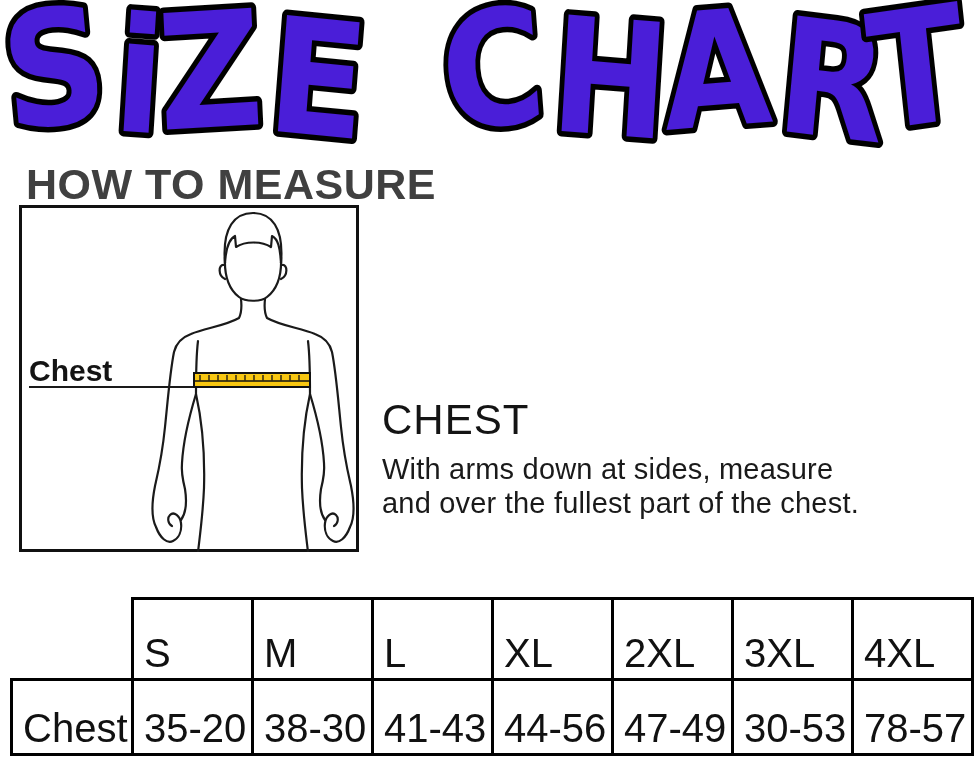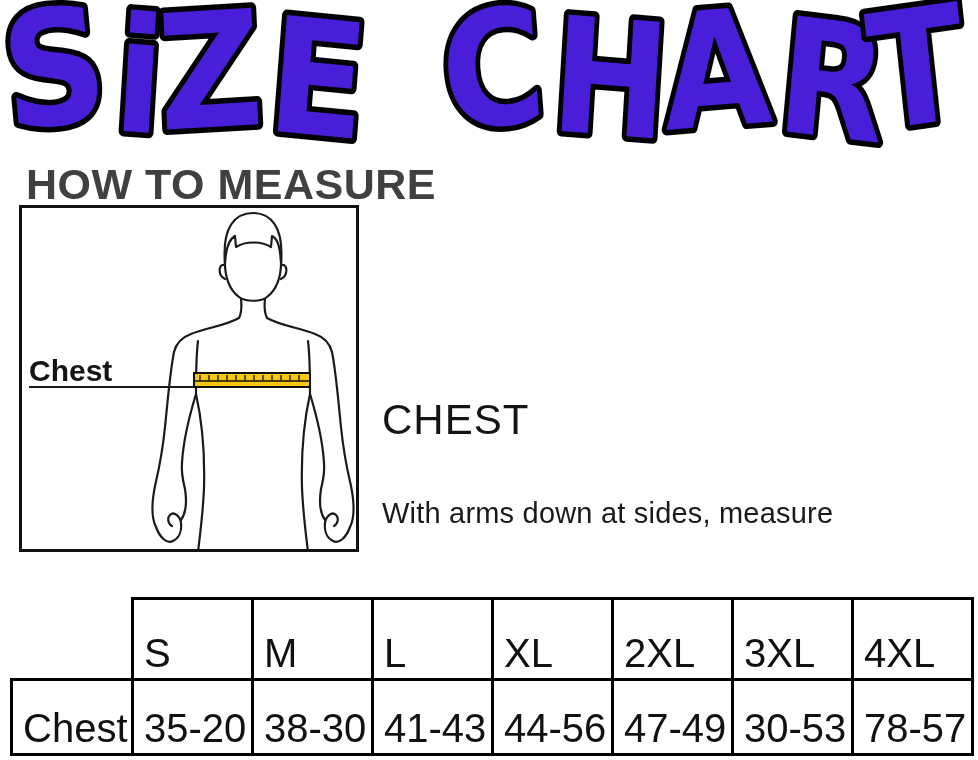--- a/index.html
+++ b/index.html
@@ -9,21 +9,21 @@
   .title-word{font-family:"DejaVu Sans",sans-serif;font-weight:bold;
               paint-order:stroke;stroke:#000;stroke-width:11px;stroke-linejoin:round;}
   .howto-heading{position:absolute;left:26px;top:160px;font-size:43px;font-weight:700;
                  letter-spacing:.5px;color:#404040;white-space:nowrap;}
   .figure-svg{position:absolute;left:19px;top:205px;}
   .fig-line{fill:none;stroke:#1a1a1a;stroke-width:2.2;stroke-linecap:round;stroke-linejoin:round;}
   .chest-heading{position:absolute;left:382px;top:396px;font-size:42px;font-weight:400;
                  letter-spacing:1px;color:#141414;white-space:nowrap;}
   .chest-desc{position:absolute;left:382px;top:452px;font-size:29px;line-height:34px;
               letter-spacing:.2px;color:#1a1a1a;}
-  .chest-desc div{white-space:nowrap;margin-top:44px;}
+  .chest-desc div{white-space:nowrap;}
   table.size-table{position:absolute;left:10px;top:597px;border-collapse:collapse;
                    table-layout:fixed;}
   .size-table td{border:3px solid #000;vertical-align:bottom;padding:0 0 4px 10px;
                  font-size:40px;line-height:1.05;color:#111;font-weight:400;overflow:hidden;}
   .size-table td.ghost{border:none;}
   .size-table tr.hdr{height:81px;}
   .size-table tr.data{height:75px;}
 </style>
 </head>
 <body>
@@ -82,20 +82,21 @@
           <line x1="280" y1="170" x2="280" y2="175.5"></line>
       </g>
     </g>
 
     <text x="10" y="176" font-size="30" font-weight="700" fill="#141414" font-family="Liberation Sans, sans-serif">Chest</text>
   </svg>
 
   <div class="chest-heading">CHEST</div>
   <div class="chest-desc">
     <div>With arms down at sides, measure</div>
+    <div>and over the fullest part of the chest.</div>
   </div>
 
   <table class="size-table">
     <colgroup>
       <col style="width:121px">
         <col style="width:120px">
         <col style="width:120px">
       <col style="width:120px">
         <col style="width:120px">
         <col style="width:120px">

